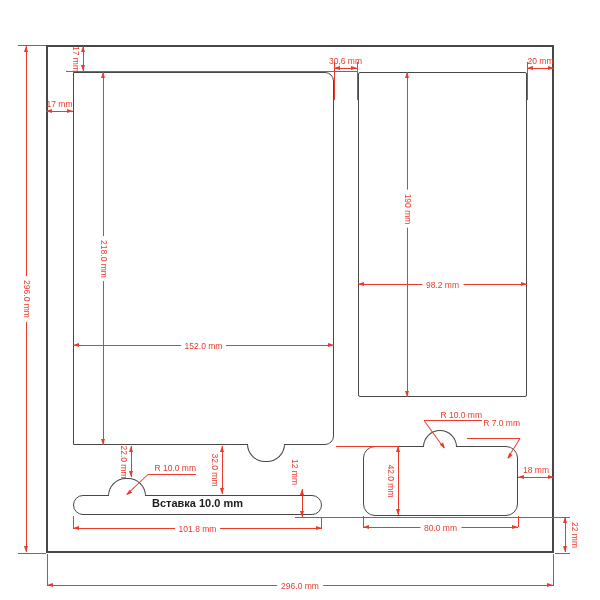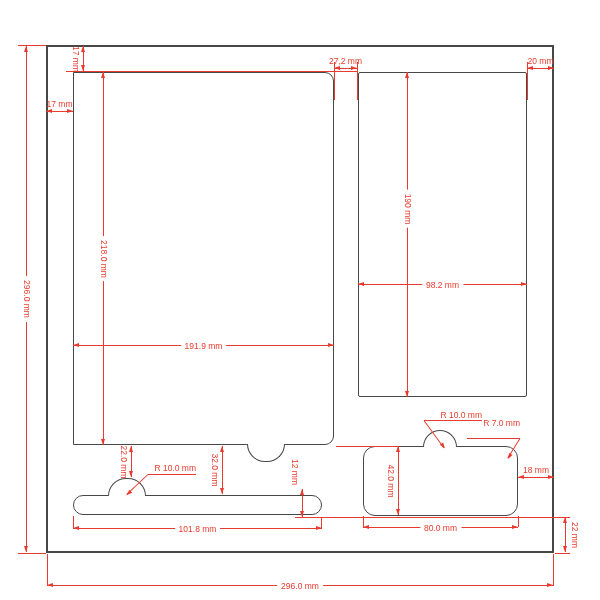--- a/index.html
+++ b/index.html
@@ -56,20 +56,21 @@
   <div class="shape" style="left:358px;top:72px;width:169px;height:325px;border-radius:2px;"></div>
 
   <div class="shape" style="left:73px;top:495px;width:249px;height:20px;border-radius:10px;">
     <div class="bump-up" style="left:34px;top:-18px;width:38px;height:18px;border-radius:19px 19px 0 0;"></div>
   </div>
 
   <div class="shape" style="left:363px;top:446px;width:155px;height:70px;border-radius:12px;">
     <div class="bump-up" style="left:59px;top:-17px;width:34px;height:17px;border-radius:17px 17px 0 0;"></div>
   </div>
 
+  <div class="insert-text" style="left:130px;top:497px;width:135px;">Вставка 10.0 mm</div>
 
   <div class="xh" style="left:18px;top:45px;width:28px;"></div>
   <div class="xh" style="left:18px;top:553px;width:28px;"></div>
   <div class="xh" style="left:66px;top:71px;width:292px;"></div>
   <div class="xv" style="left:334px;top:62px;height:38px;"></div>
   <div class="xv" style="left:357px;top:62px;height:38px;"></div>
   <div class="xv" style="left:527px;top:62px;height:38px;"></div>
   <div class="xh" style="left:336px;top:446px;width:62px;"></div>
   <div class="xh" style="left:295px;top:517px;width:275px;"></div>
   <div class="xh" style="left:555px;top:553px;width:15px;"></div>
@@ -94,37 +95,37 @@
 
   <div class="dh" style="left:46px;top:111px;width:27px;">
     <span class="dl above">17 mm</span>
   </div>
 
   <div class="dv" style="left:103px;top:72px;height:373px;">
     <span class="dl vgap">218.0 mm</span>
   </div>
 
   <div class="dh" style="left:334px;top:68px;width:23px;">
-    <span class="dl above">27,2 mm</span>
+    <span class="dl above">30,6 mm</span>
   </div>
 
   <div class="dh" style="left:527px;top:68px;width:27px;">
     <span class="dl above">20 mm</span>
   </div>
 
   <div class="dv" style="left:407px;top:72px;height:325px;">
     <span class="dl vgap" style="top:42%;">190 mm</span>
   </div>
 
   <div class="dh" style="left:358px;top:284px;width:169px;">
     <span class="dl gap">98.2 mm</span>
   </div>
 
   <div class="dh" style="left:73px;top:345px;width:261px;">
-    <span class="dl gap">191.9 mm</span>
+    <span class="dl gap">152.0 mm</span>
   </div>
 
   <div class="dv" style="left:131px;top:446px;height:31px;">
     <span class="dl vleft">22.0 mm</span>
   </div>
 
   <span class="dl rlab" style="left:148px;top:464px;width:48px;">R 10.0 mm</span>
   <div class="rl" style="left:148px;top:474px;width:48px;"></div>
   <div class="leader" style="left:148px;top:474px;width:29px;transform:rotate(137deg);">
       <span class="tip"></span>

